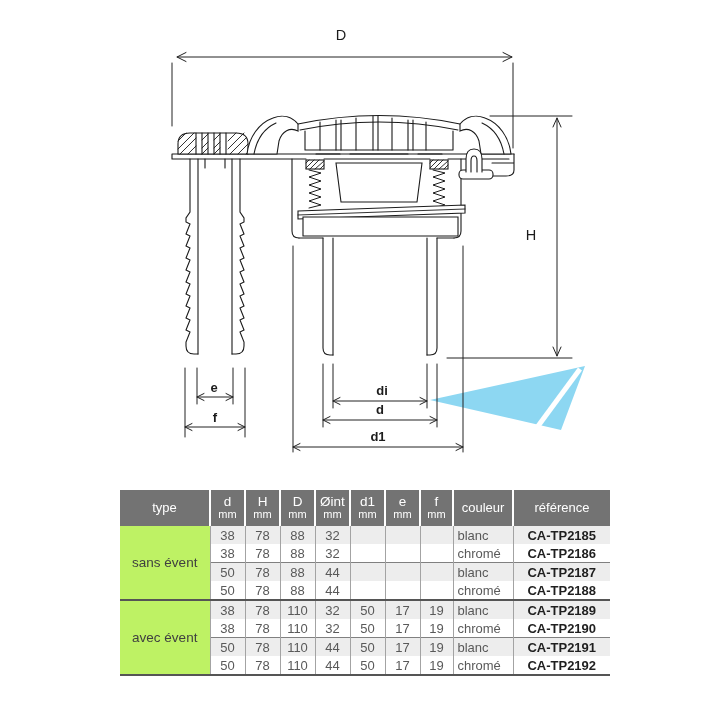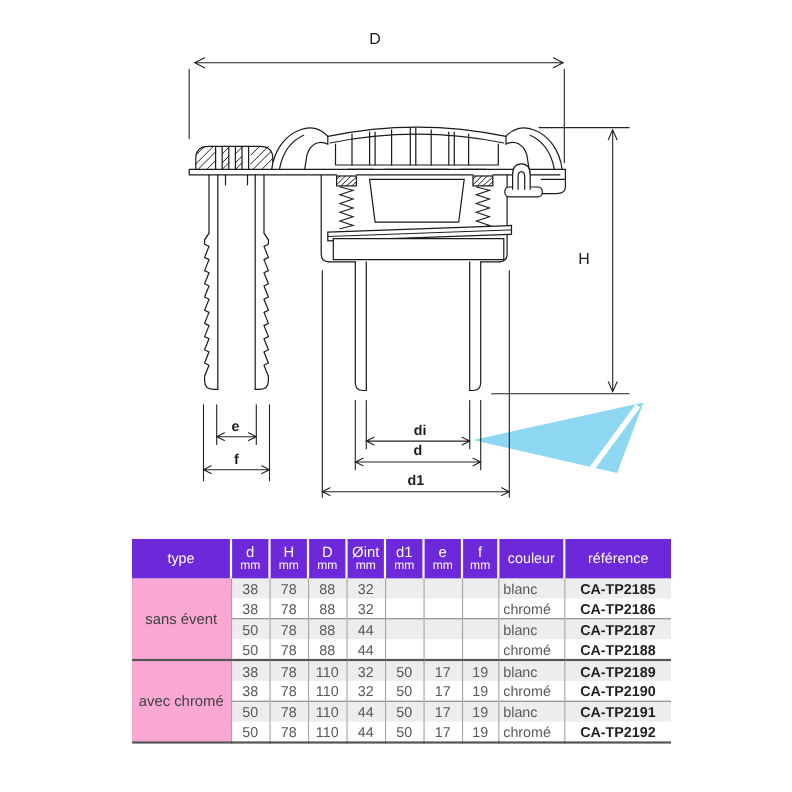--- a/index.html
+++ b/index.html
@@ -6,29 +6,29 @@
   body{width:720px;height:720px;position:relative;font-family:"Liberation Sans",sans-serif;}
   #stage{position:absolute;left:0;top:0;width:720px;height:720px;background:#fff;overflow:hidden;}
   #drawing{position:absolute;left:0;top:0;}
   .dim-text{font-family:"Liberation Sans",sans-serif;fill:#1c1c1c;}
   .dim-big{font-size:14.5px;}
   .dim-small{font-size:13px;font-weight:bold;}
 
   
   #spec-table{position:absolute;left:120px;top:490px;width:490px;border-collapse:collapse;table-layout:fixed;
               font-size:13px;color:#595959;border-bottom:2px solid #555;}
-  #spec-table th{background:#6d28d9;color:#fff;font-weight:normal;height:36px;padding:0;text-align:center;
+  #spec-table th{background:#737373;color:#fff;font-weight:normal;height:36px;padding:0;text-align:center;
                  border-left:2px solid #fff;vertical-align:middle;line-height:1.05;}
   #spec-table th:first-child{border-left:none;}
   #spec-table .h-top{font-size:13.5px;}
   #spec-table .h-unit{font-size:11px;}
   #spec-table td{height:18px;padding:0 4px;text-align:center;border-left:1px solid #a3a3a3;white-space:nowrap;}
   #spec-table td.type{border-left:none;background:#fff;color:#404040;font-size:13.5px;}
   #spec-table tr.shade td{background:#ededed;}
-  #spec-table tr.shade td.type{background:#f9a8d4;margin-top:44px;}
+  #spec-table tr.shade td.type{background:#bef264;margin-top:44px;}
   #spec-table tr.pairsep td{border-top:1px solid #808080;}
   #spec-table tr.groupsep td{border-top:2px solid #555;}
   #spec-table td.coul{text-align:left;padding-right:7px;}
   #spec-table td.ref{font-weight:bold;color:#1f1f1f;}
 </style>
 </head>
 <body>
 
 <div id="stage">
 
@@ -236,21 +236,21 @@
         <td>78</td>
         <td>88</td>
         <td>44</td>
         <td></td>
         <td></td>
         <td></td>
         <td class="coul">chromé</td>
         <td class="ref">CA-TP2188</td>
       </tr>
       <tr class="shade groupsep">
-        <td class="type" rowspan="4">avec chromé</td>
+        <td class="type" rowspan="4">avec évent</td>
         <td>38</td>
         <td>78</td>
         <td>110</td>
         <td>32</td>
         <td>50</td>
         <td>17</td>
         <td>19</td>
         <td class="coul">blanc</td>
         <td class="ref">CA-TP2189</td>
       </tr>

